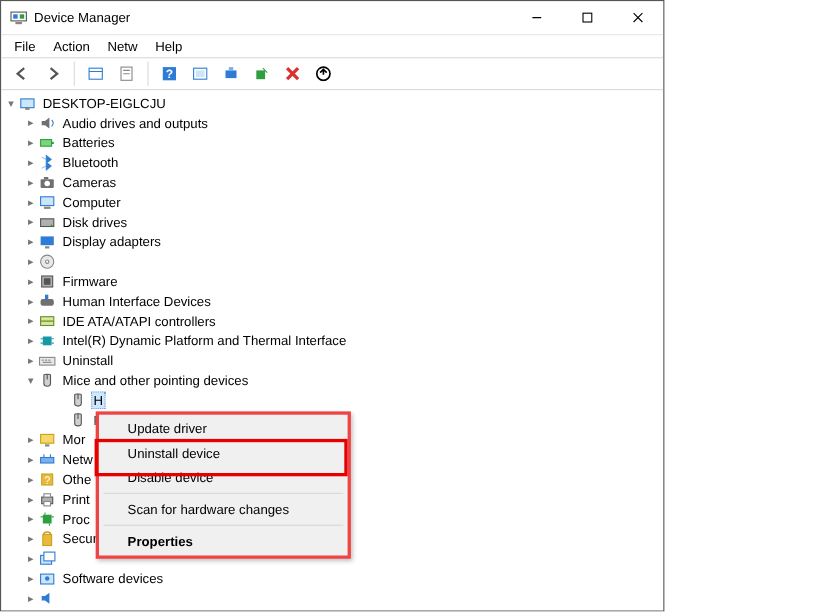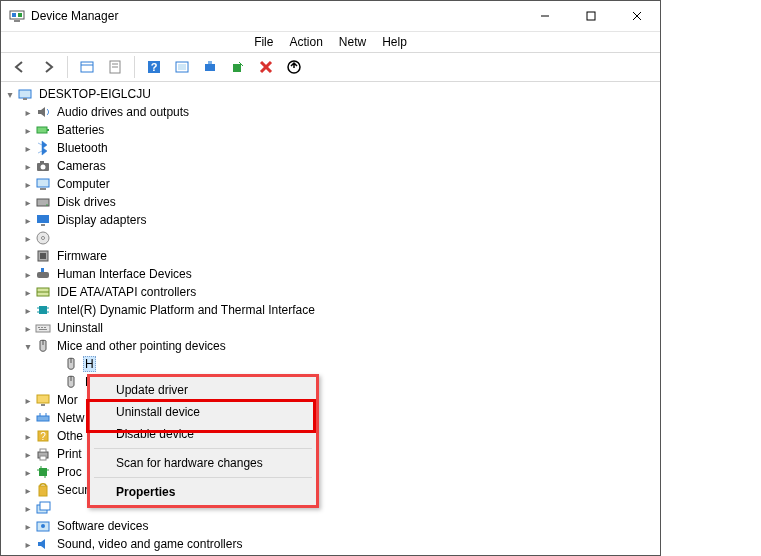--- a/index.html
+++ b/index.html
@@ -1,25 +1,25 @@
 <!DOCTYPE html>
 <html><head>
 <meta charset="utf-8">
 <style>
 html,body{margin:0;padding:0;font-family:"Segoe UI",Tahoma,sans-serif;font-size:12px;color:#000;background:#fff;}
-.window{width:661px;height:556px;border:1px solid #555;box-sizing:border-box;position:relative;background:#fff;overflow:hidden;}
+.window{width:604px;height:556px;border:1px solid #555;box-sizing:border-box;position:relative;background:#fff;overflow:hidden;}
 
 
 .titlebar{height:30px;display:flex;align-items:center;border-bottom:1px solid #e5e5e5;}
 .titlebar .app-icon{width:16px;height:16px;margin:0 6px 0 8px;display:flex;align-items:center;justify-content:center;}
 .titlebar .title{flex:1;font-size:12px;}
 .titlebar .winbtn{width:46px;height:30px;display:flex;align-items:center;justify-content:center;}
 
 
-.menubar{height:20px;display:flex;align-items:center;padding:0 4px;border-bottom:1px solid #d9d9d9;justify-content:center;}
+.menubar{height:20px;display:flex;align-items:center;padding:0 4px;border-bottom:1px solid #d9d9d9;}
 .menubar .menu-item{padding:2px 8px;cursor:default;}
 
 
 .toolbar{height:28px;display:flex;align-items:center;padding:0 6px;border-bottom:1px solid #d9d9d9;gap:2px;}
 .toolbar .tbtn{width:24px;height:24px;display:flex;align-items:center;justify-content:center;border:1px solid transparent;}
 .toolbar .sep{width:1px;height:22px;background:#d9d9d9;margin:0 4px;}
 
 
 .content{position:absolute;top:80px;left:0;right:0;bottom:1px;display:flex;}
 .tree{flex:1;overflow-y:scroll;padding:4px 0;}
@@ -436,21 +436,20 @@
           <span class="label">Software devices</span>
         </div>
         <div class="node">
           <span class="indent" style="width:20px"></span>
           <span class="expander">▸</span>
           <span class="dev-icon">
             <svg width="16" height="16" viewBox="0 0 16 16">
               <path d="M3 6h3l4-3v10l-4-3H3z" class="ico-blue"></path>
             </svg>
           </span>
-          <span class="label">Sound, video and game controllers</span>
         </div>
       </div>
   </div>
 
   <div class="context-menu" id="ctxmenu">
       <div class="cm-item">Update driver</div>
       <div class="cm-item">Uninstall device</div>
       <div class="cm-item">Disable device</div>
       <div class="cm-sep"></div>
       <div class="cm-item">Scan for hardware changes</div>

